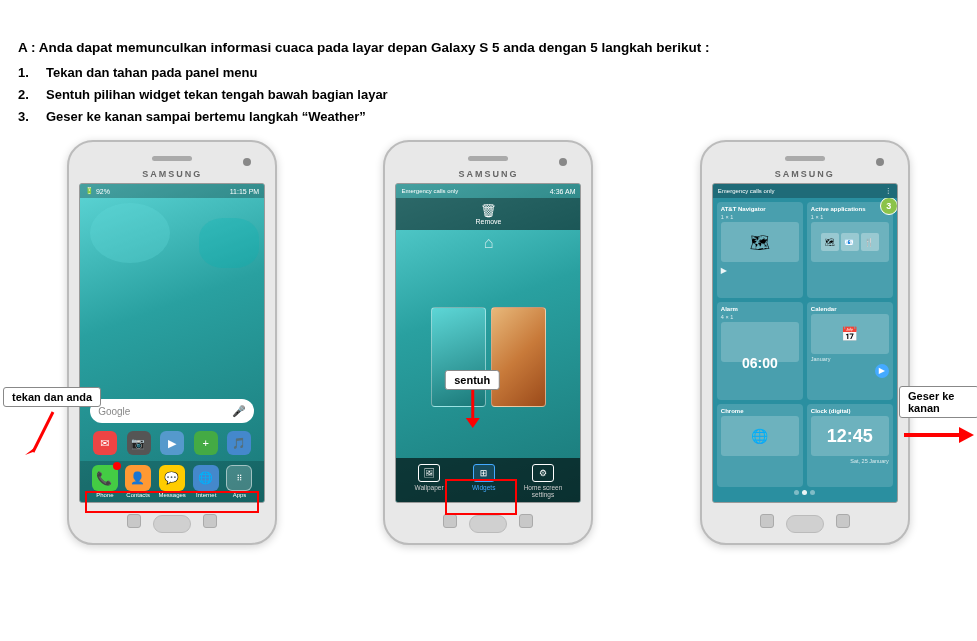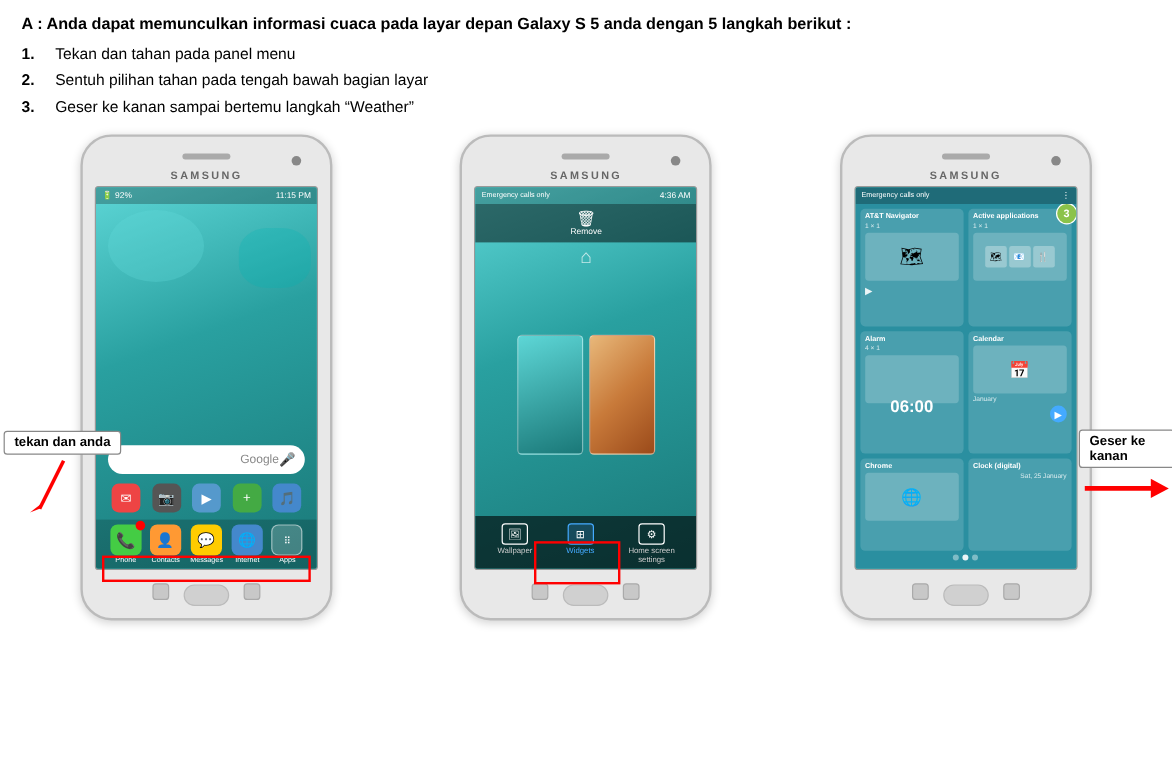--- a/index.html
+++ b/index.html
@@ -12,37 +12,38 @@
       font-size: 13px;
       color: #000;
     }
     .instructions {
       margin-bottom: 16px;
     }
     .instructions .title-line {
       font-weight: bold;
       font-size: 13.5px;
       margin-bottom: 10px;
+      margin-top: 28px;
     }
     .instructions ol {
       list-style: none;
       padding: 0;
     }
     .instructions ol li {
       font-size: 13px;
       margin-bottom: 7px;
       display: flex;
       align-items: flex-start;
     }
     .instructions ol li .num {
       font-weight: bold;
       min-width: 28px;
     }
     .instructions ol li .text {
-      font-weight: normal;
+      font-weight: bold;
     }
     .phones-row {
       display: flex;
       flex-direction: row;
       justify-content: space-between;
       align-items: flex-start;
       margin-top: 8px;
       gap: 8px;
     }
     .phone-wrapper {
@@ -135,21 +136,21 @@
     }
     .status-left { display: flex; gap: 2px; align-items: center; }
     .status-right { display: flex; gap: 2px; align-items: center; }
     .google-bar {
       background: #fff;
       border-radius: 18px;
       margin: 70px 10px 8px 10px;
       padding: 4px 8px;
       display: flex;
       align-items: center;
-      justify-content: flex-end;
+      justify-content: space-between;
       height: 24px;
     }
     .google-text { font-size: 10px; color: #888; }
     .mic-icon { font-size: 11px; color: #888; }
     .app-icons-row {
       display: flex;
       justify-content: space-around;
       padding: 0 8px;
       margin-bottom: 6px;
     }
@@ -398,21 +399,21 @@
 <div>
   <div class="instructions">
     <div class="title-line">A : Anda dapat memunculkan informasi cuaca  pada layar depan Galaxy S 5 anda dengan 5 langkah berikut :</div>
     <ol>
       <li>
         <span class="num">1.</span>
         <span class="text">Tekan dan tahan pada panel menu</span>
       </li>
       <li>
         <span class="num">2.</span>
-        <span class="text">Sentuh pilihan tahan pada tengah bawah bagian layar</span>
+        <span class="text">Sentuh pilihan widget tekan tengah bawah bagian layar</span>
       </li>
       <li>
         <span class="num">3.</span>
         <span class="text">Geser ke kanan sampai bertemu langkah “Weather”</span>
       </li>
     </ol>
   </div>
 </div>
 
 <div class="phones-row">
@@ -544,20 +545,27 @@
       </div>
 
       <div class="red-outline" style="bottom:28px;left:60px;width:72px;height:36px;"></div>
       <div class="home-btn-area">
         <div class="side-btn"></div>
         <div class="phone-home-btn"></div>
         <div class="side-btn"></div>
       </div>
     </div>
 
+    <div style="position:absolute; bottom:115px; left:50%; transform:translateX(-80%);">
+      <div class="callout-label">sentuh</div>
+      <svg width="30" height="40" style="display:block;margin:0 auto;">
+        <line x1="15" y1="0" x2="15" y2="35" stroke="red" stroke-width="3"></line>
+        <polygon points="8,28 15,38 22,28" fill="red"></polygon>
+      </svg>
+    </div>
   </div>
 
   <div class="phone-wrapper" style="position:relative;">
     <div class="phone-shell">
       <div class="phone-top-bar">
         <div class="phone-speaker"></div>
         <div class="phone-camera"></div>
       </div>
       <div class="phone-brand">SAMSUNG</div>
       <div class="phone-screen">
@@ -617,20 +625,23 @@
 
               <div class="widget-card">
                 <div class="widget-card-label">Chrome</div>
                 <div class="widget-card-content">
                   <span style="font-size:14px;">🌐</span>
                 </div>
               </div>
 
               <div class="widget-card">
                 <div class="widget-card-label">Clock (digital)</div>
+                <div class="widget-card-content">
+                  <div class="clock-display">12:45</div>
+                </div>
                 <div style="font-size:5.5px;color:rgba(255,255,255,0.8);text-align:right;">Sat, 25 January</div>
               </div>
             </div>
 
             <div style="display:flex;justify-content:center;gap:3px;padding:3px 0;">
               <div style="width:5px;height:5px;border-radius:50%;background:rgba(255,255,255,0.4);"></div>
               <div style="width:5px;height:5px;border-radius:50%;background:rgba(255,255,255,0.9);"></div>
               <div style="width:5px;height:5px;border-radius:50%;background:rgba(255,255,255,0.4);"></div>
             </div>
           </div>

